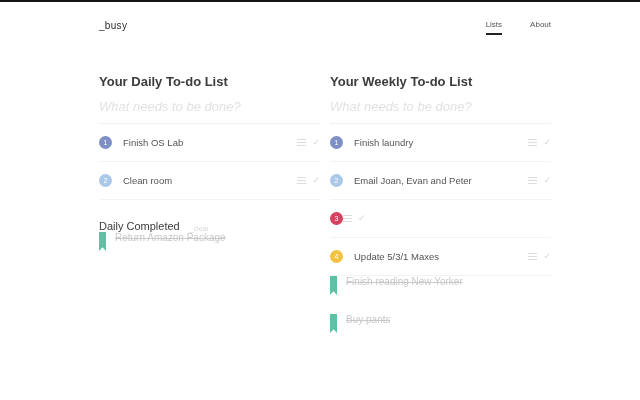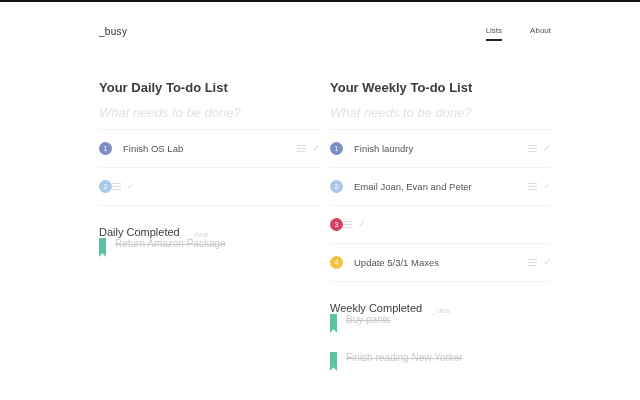--- a/index.html
+++ b/index.html
@@ -7,21 +7,21 @@
   body {
     font-family: "Liberation Sans", sans-serif;
     background: #ffffff;
     border-top: 2px solid #141414;
     overflow: hidden;
     color: #3f3f3f;
   }
   .container {
     width: 452px;
     margin-left: 99px;
-    padding-top: 24px;
+    padding-top: 18px;
   }
   
   .header {
     display: flex;
     justify-content: space-between;
     align-items: flex-start;
     height: 24px;
   }
   .logo {
     font-size: 10px;
@@ -159,20 +159,21 @@
     <span class="badge" style="background: rgb(125, 143, 197);">1</span>
     <span class="todo-label">Finish OS Lab</span>
     <span class="row-icons">
       <span class="icon-menu"></span>
       <span class="icon-check">✓</span>
     </span>
   </div>
 
   <div class="todo-row">
     <span class="badge" style="background: rgb(170, 201, 232);">2</span>
+    <span class="todo-label">Clean room</span>
     <span class="row-icons">
       <span class="icon-menu"></span>
       <span class="icon-check">✓</span>
     </span>
   </div>
 </div>
     <div class="completed-head">
       <span class="completed-title">Daily Completed</span>
       <span class="clear-btn">_clear</span>
     </div>
@@ -216,31 +217,27 @@
 
   <div class="todo-row">
     <span class="badge" style="background: rgb(243, 195, 63);">4</span>
     <span class="todo-label">Update 5/3/1 Maxes</span>
     <span class="row-icons">
       <span class="icon-menu"></span>
       <span class="icon-check">✓</span>
     </span>
   </div>
 </div>
-    <div class="completed-head">
-      <span class="completed-title">Weekly Completed</span>
-      <span class="clear-btn">_clear</span>
-    </div>
-    <div>
+    <div>
+  <div class="done-row">
+    <span class="ribbon"></span>
+    <span class="done-label">Finish reading New Yorker</span>
+  </div>
+
   <div class="done-row">
     <span class="ribbon"></span>
     <span class="done-label">Buy pants</span>
   </div>
-
-  <div class="done-row">
-    <span class="ribbon"></span>
-    <span class="done-label">Finish reading New Yorker</span>
-  </div>
 </div>
   </div>
 </div>
 
 </div>
 
 </body></html>

